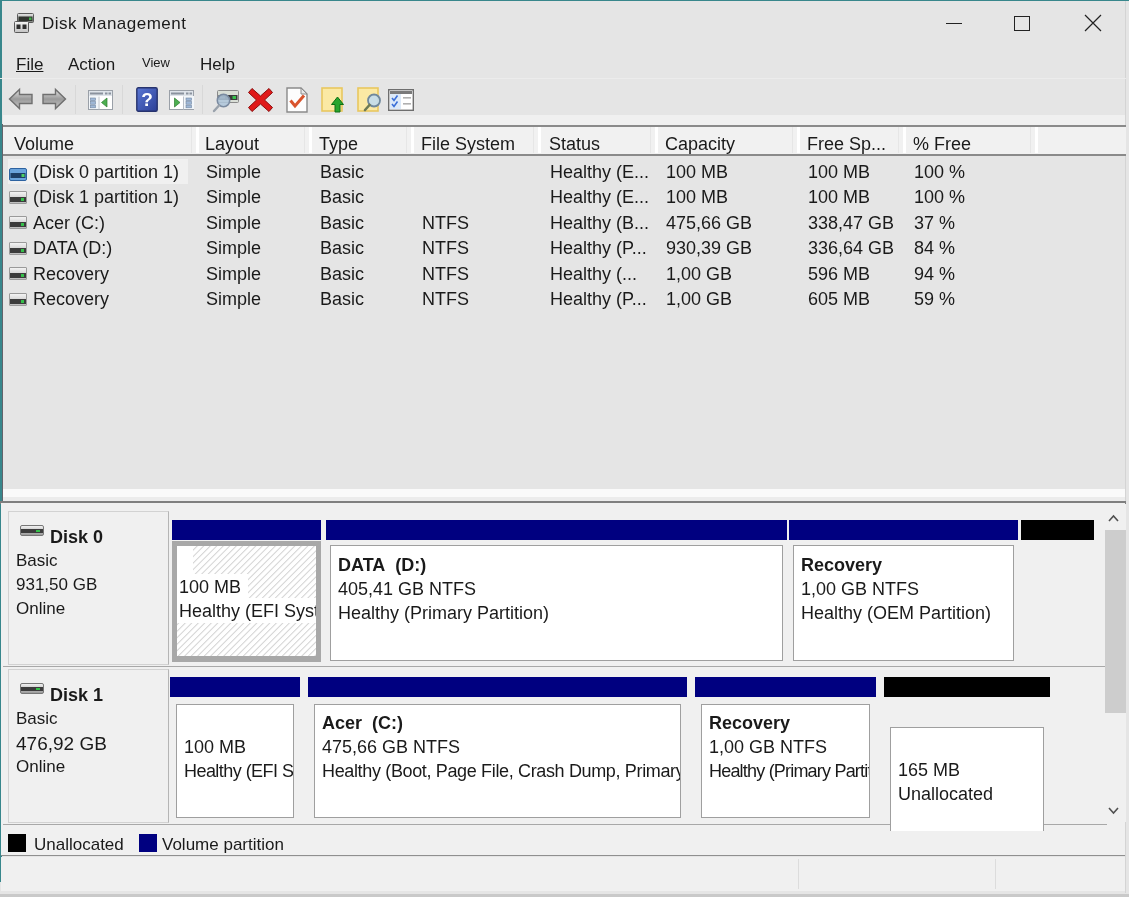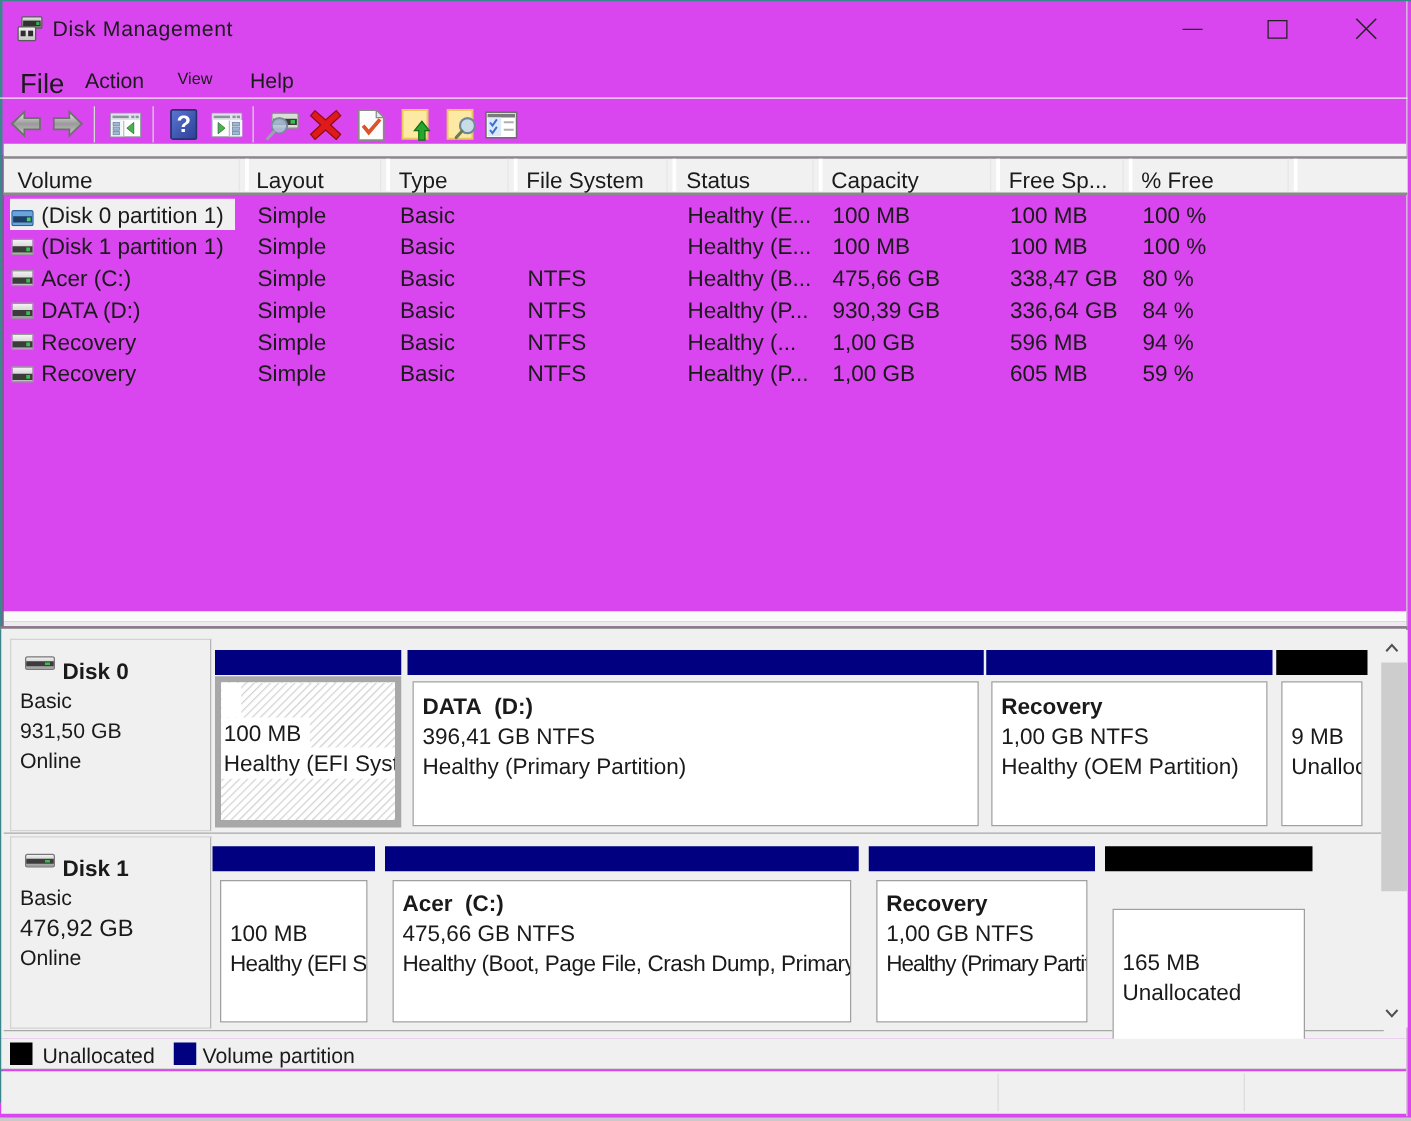--- a/index.html
+++ b/index.html
@@ -1,17 +1,17 @@
 <!DOCTYPE html>
 <html><head>
 <meta charset="utf-8">
 <style>
   html,body{margin:0;padding:0;}
   body{font-family:"Liberation Sans", sans-serif; font-size:18px; color:#1a1a1a;}
-  #win{position:relative;width:1129px;height:897px;background:#d946ef;overflow:hidden;}
+  #win{position:relative;width:1129px;height:897px;background:#e5e5e5;overflow:hidden;}
   .abs{position:absolute;}
   .txt{position:absolute;white-space:nowrap;line-height:1;}
   .hsep{position:absolute;top:7px;width:1px;height:26px;background:#fff;}
   .tsep{position:absolute;top:7px;width:1px;height:29px;background:#d8d8d8;}
   .vicon{position:absolute;width:18px;height:13px;}
   .vicon:empty{background:linear-gradient(#f3f3f3,#d9d9d9 45%,#bdbdbd);border:1px solid #9a9a9a;border-radius:1px;box-sizing:border-box;}
   .vicon:empty::after{content:"";position:absolute;left:0px;top:5px;width:16px;height:5px;background:#3c3c3c;}
   .vicon:empty::before{content:"";position:absolute;left:11px;top:6px;width:3px;height:3px;background:#35c04a;z-index:1;}
   .pbody{background:#fff;border:1px solid #9f9f9f;box-sizing:border-box;overflow:hidden;}
   .pbody .txt{line-height:1;}
@@ -49,21 +49,21 @@
     </defs>
   </svg>
   <div class="txt" style="left:42px;top:15px;font-size:17px;letter-spacing:0.5px;">Disk Management</div>
 
   <div class="abs" style="left:946px;top:23px;width:16px;height:1px;background:#222;"></div>
   <div class="abs" style="left:1014px;top:16px;width:14px;height:13px;border:1px solid #222;"></div>
   <svg class="abs" style="left:1084px;top:14px;" width="18" height="18">
       <path d="M1 1 L17 17 M17 1 L1 17" stroke="#222" stroke-width="1.2"></path>
     </svg>
 
-  <div class="txt" style="left:16px;top:56px;font-size:22px;">File</div>
+  <div class="txt" style="left:16px;top:56px;font-size:17px;text-decoration:underline;">File</div>
   <div class="txt" style="left:68px;top:56px;font-size:17px;">Action</div>
   <div class="txt" style="left:142px;top:56px;font-size:13px;">View</div>
   <div class="txt" style="left:200px;top:56px;font-size:17px;">Help</div>
 
   <div class="abs" style="left:0;top:78px;width:1126px;height:1px;background:#ececec;"></div>
 
   <div id="toolbar" class="abs" style="left:0;top:78px;width:1126px;height:37px;">
 
     <svg class="abs" style="left:8px;top:9px;" width="26" height="24" viewBox="0 0 26 24">
       <path d="M1.5 12 L11.5 2.5 L11.5 7.5 L24 7.5 L24 16.5 L11.5 16.5 L11.5 21.5 Z" fill="url(#ag1)" stroke="#6f6f6f" stroke-width="1.4"></path>
@@ -229,21 +229,21 @@
     <div class="txt" style="left:806px;top:68px;">100 MB</div>
     <div class="txt" style="left:912px;top:68px;">100 %</div>
 
     <div class="txt" style="left:31px;top:93.5px;">Acer (C:)</div>
     <div class="txt" style="left:204px;top:93.5px;">Simple</div>
     <div class="txt" style="left:318px;top:93.5px;">Basic</div>
     <div class="txt" style="left:420px;top:93.5px;">NTFS</div>
     <div class="txt" style="left:548px;top:93.5px;">Healthy (B...</div>
     <div class="txt" style="left:664px;top:93.5px;">475,66 GB</div>
     <div class="txt" style="left:806px;top:93.5px;">338,47 GB</div>
-    <div class="txt" style="left:912px;top:93.5px;">80 %</div>
+    <div class="txt" style="left:912px;top:93.5px;">37 %</div>
 
     <div class="txt" style="left:31px;top:119px;">DATA (D:)</div>
     <div class="txt" style="left:204px;top:119px;">Simple</div>
     <div class="txt" style="left:318px;top:119px;">Basic</div>
     <div class="txt" style="left:420px;top:119px;">NTFS</div>
     <div class="txt" style="left:548px;top:119px;">Healthy (P...</div>
     <div class="txt" style="left:664px;top:119px;">930,39 GB</div>
     <div class="txt" style="left:806px;top:119px;">336,64 GB</div>
     <div class="txt" style="left:912px;top:119px;">84 %</div>
 
@@ -294,36 +294,32 @@
         <rect width="139" height="110" fill="url(#hp)"></rect>
       </svg>
       <div class="abs" style="left:0;top:0;width:16px;height:28px;background:#fff;"></div>
       <div class="txt" style="left:0;top:28px;background:#fff;padding:4px 7px 3px 2px;">100 MB</div>
       <div class="txt" style="left:0;top:52px;right:0;background:#fff;padding:4px 0 3px 2px;">Healthy (EFI Syst</div>
     </div>
 
     <div class="abs" style="left:325px;top:17px;width:461px;height:20px;background:#000080;"></div>
     <div class="abs pbody" style="left:329px;top:42px;width:453px;height:116px;">
       <div class="txt" style="left:7px;top:10px;font-weight:bold;">DATA&nbsp; (D:)</div>
-      <div class="txt" style="left:7px;top:34px;">396,41 GB NTFS</div>
+      <div class="txt" style="left:7px;top:34px;">405,41 GB NTFS</div>
       <div class="txt" style="left:7px;top:58px;">Healthy (Primary Partition)</div>
     </div>
 
     <div class="abs" style="left:788px;top:17px;width:229px;height:20px;background:#000080;"></div>
     <div class="abs pbody" style="left:792px;top:42px;width:221px;height:116px;">
       <div class="txt" style="left:7px;top:10px;font-weight:bold;">Recovery</div>
       <div class="txt" style="left:7px;top:34px;">1,00 GB NTFS</div>
       <div class="txt" style="left:7px;top:58px;">Healthy (OEM Partition)</div>
     </div>
 
     <div class="abs" style="left:1020px;top:17px;width:73px;height:20px;background:#000;"></div>
-    <div class="abs pbody" style="left:1024px;top:42px;width:65px;height:116px;">
-      <div class="txt" style="left:7px;top:34px;">9 MB</div>
-      <div class="txt" style="left:7px;top:58px;">Unalloc</div>
-    </div>
 
     <div class="abs" style="left:7px;top:166px;width:159px;height:152px;background:#f0f0f0;border:1px solid #d2d2d2;border-right:1px solid #b5b5b5;"></div>
     <div class="dicon" style="left:19px;top:180px;"></div>
     <div class="txt" style="left:49px;top:183px;font-weight:bold;font-size:18px;">Disk 1</div>
     <div class="txt" style="left:15px;top:207px;font-size:17px;">Basic</div>
     <div class="txt" style="left:15px;top:231px;font-size:19px;">476,92 GB</div>
     <div class="txt" style="left:15px;top:255px;font-size:17px;">Online</div>
     <div class="abs" style="left:2px;top:321px;width:1104px;height:1px;background:#a8a8a8;"></div>
 
     <div class="abs" style="left:169px;top:174px;width:130px;height:20px;background:#000080;"></div>

